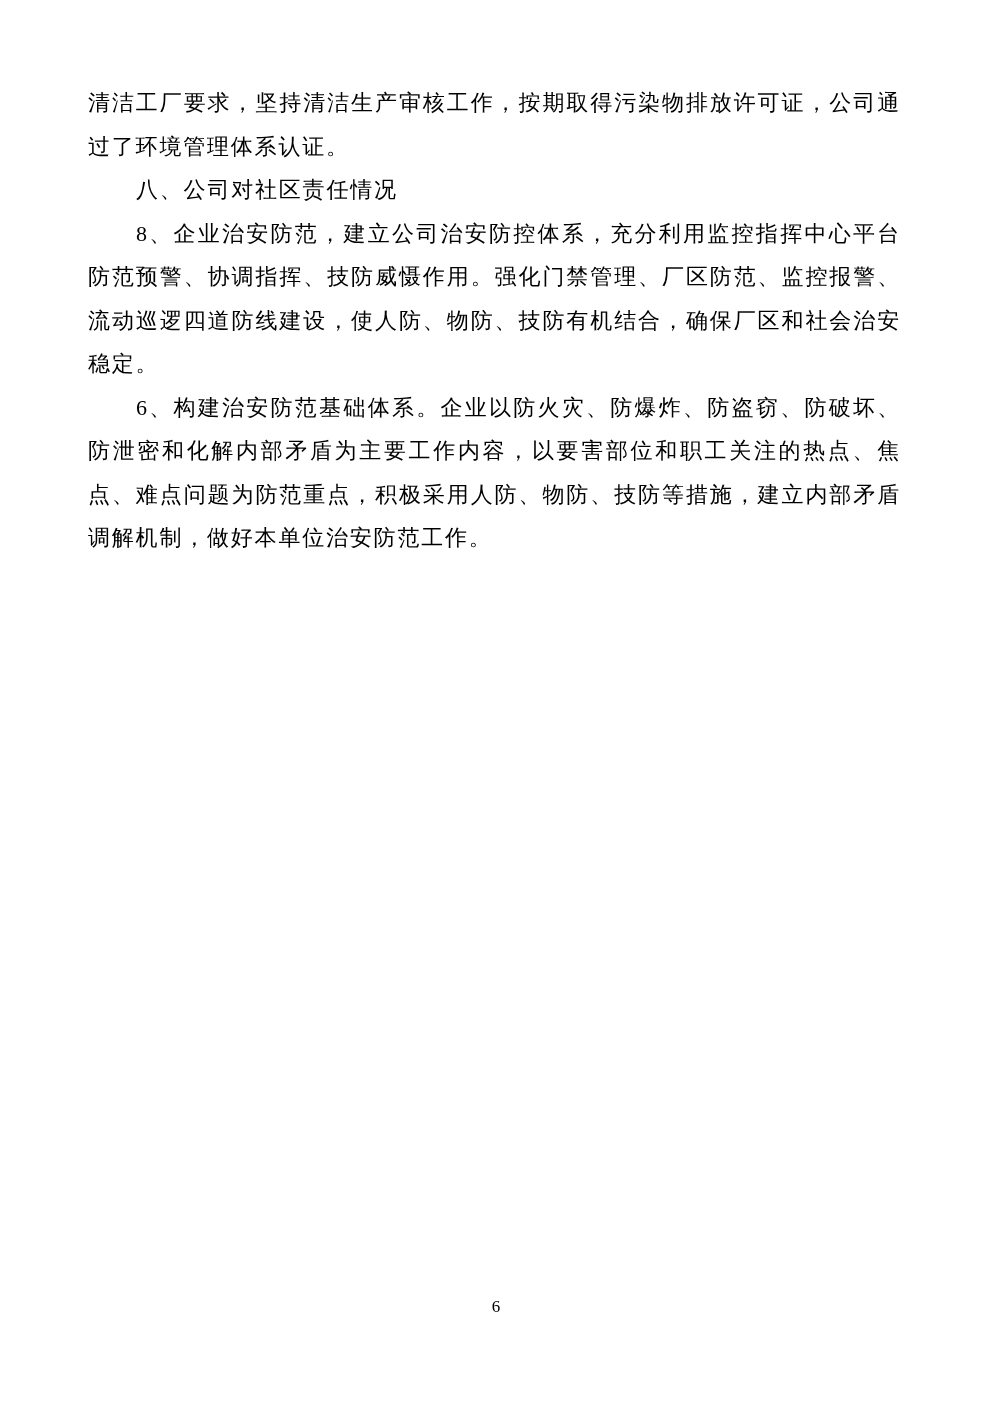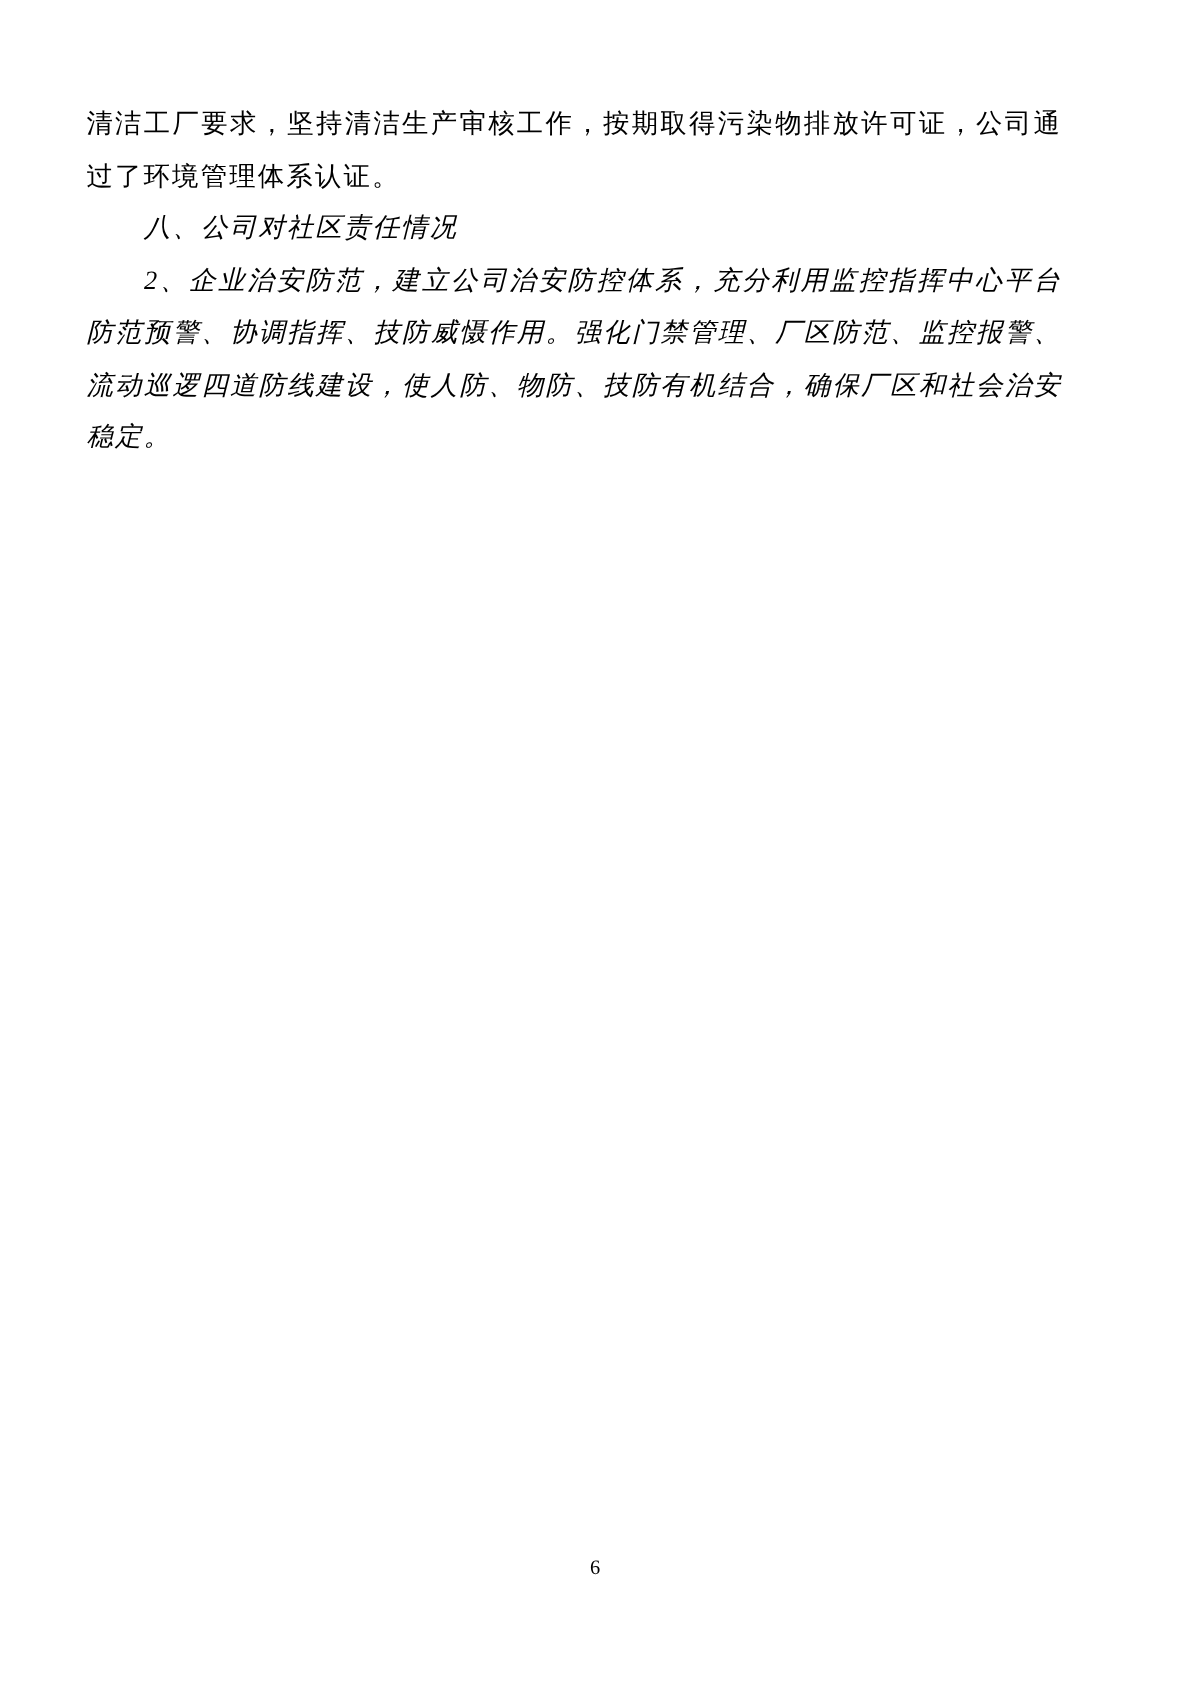--- a/index.html
+++ b/index.html
@@ -11,36 +11,35 @@
     position: relative;
     width: 992px;
     height: 1403px;
     background: #ffffff;
     color: #000000;
     font-family: "Liberation Serif", "DejaVu Serif", serif;
     overflow: hidden;
   }
   .doc-body {
     position: absolute;
-    left: 72px;
+    left: 88px;
     top: 81px;
     width: 813px;
   }
   .para {
     margin: 0;
     font-size: 22px;
     line-height: 43.5px;
     letter-spacing: 1.8px;
     text-align: justify;
     text-justify: inter-character;
     color: #000000;
   }
   .para.indent {
     text-indent: 48px;
-    font-style: italic;
   }
   .footer {
     position: absolute;
     left: 0;
     right: 0;
     top: 1297px;
     text-align: center;
   }
   .pagenum {
     font-size: 17px;
@@ -49,19 +48,20 @@
     font-family: "Liberation Serif", "DejaVu Serif", serif;
   }
 </style>
 </head>
 <body>
 
 <div class="page">
   <div class="doc-body">
     <p class="para">清洁工厂要求，坚持清洁生产审核工作，按期取得污染物排放许可证，公司通过了环境管理体系认证。</p>
     <p class="para indent">八、公司对社区责任情况</p>
-    <p class="para indent">2、企业治安防范，建立公司治安防控体系，充分利用监控指挥中心平台防范预警、协调指挥、技防威慑作用。强化门禁管理、厂区防范、监控报警、流动巡逻四道防线建设，使人防、物防、技防有机结合，确保厂区和社会治安稳定。</p>
+    <p class="para indent">8、企业治安防范，建立公司治安防控体系，充分利用监控指挥中心平台防范预警、协调指挥、技防威慑作用。强化门禁管理、厂区防范、监控报警、流动巡逻四道防线建设，使人防、物防、技防有机结合，确保厂区和社会治安稳定。</p>
+    <p class="para indent">6、构建治安防范基础体系。企业以防火灾、防爆炸、防盗窃、防破坏、防泄密和化解内部矛盾为主要工作内容，以要害部位和职工关注的热点、焦点、难点问题为防范重点，积极采用人防、物防、技防等措施，建立内部矛盾调解机制，做好本单位治安防范工作。</p>
   </div>
 
   <div class="footer">
     <span class="pagenum">6</span>
   </div>
 </div>
 
 </body></html>

